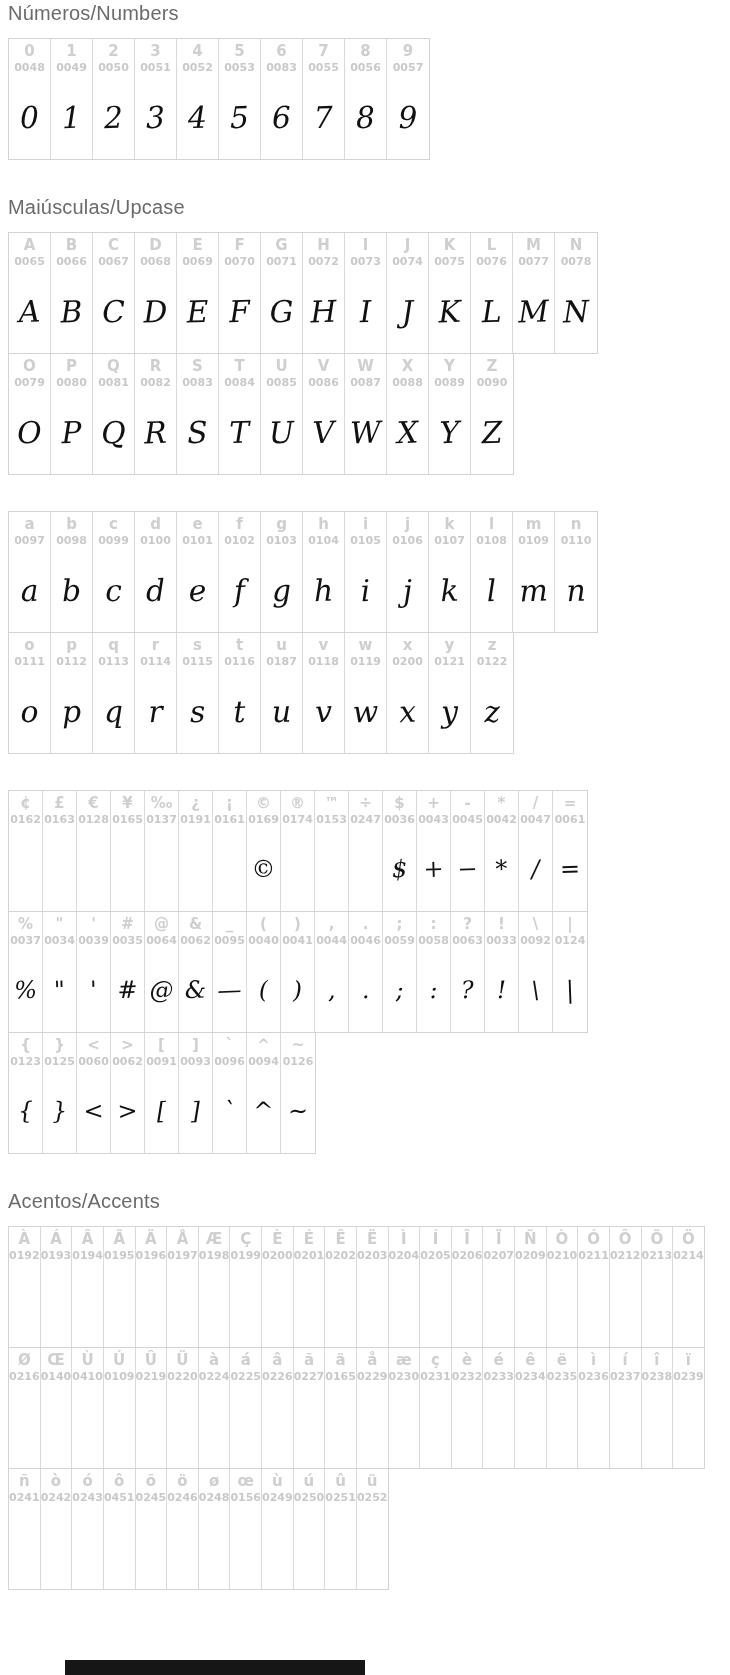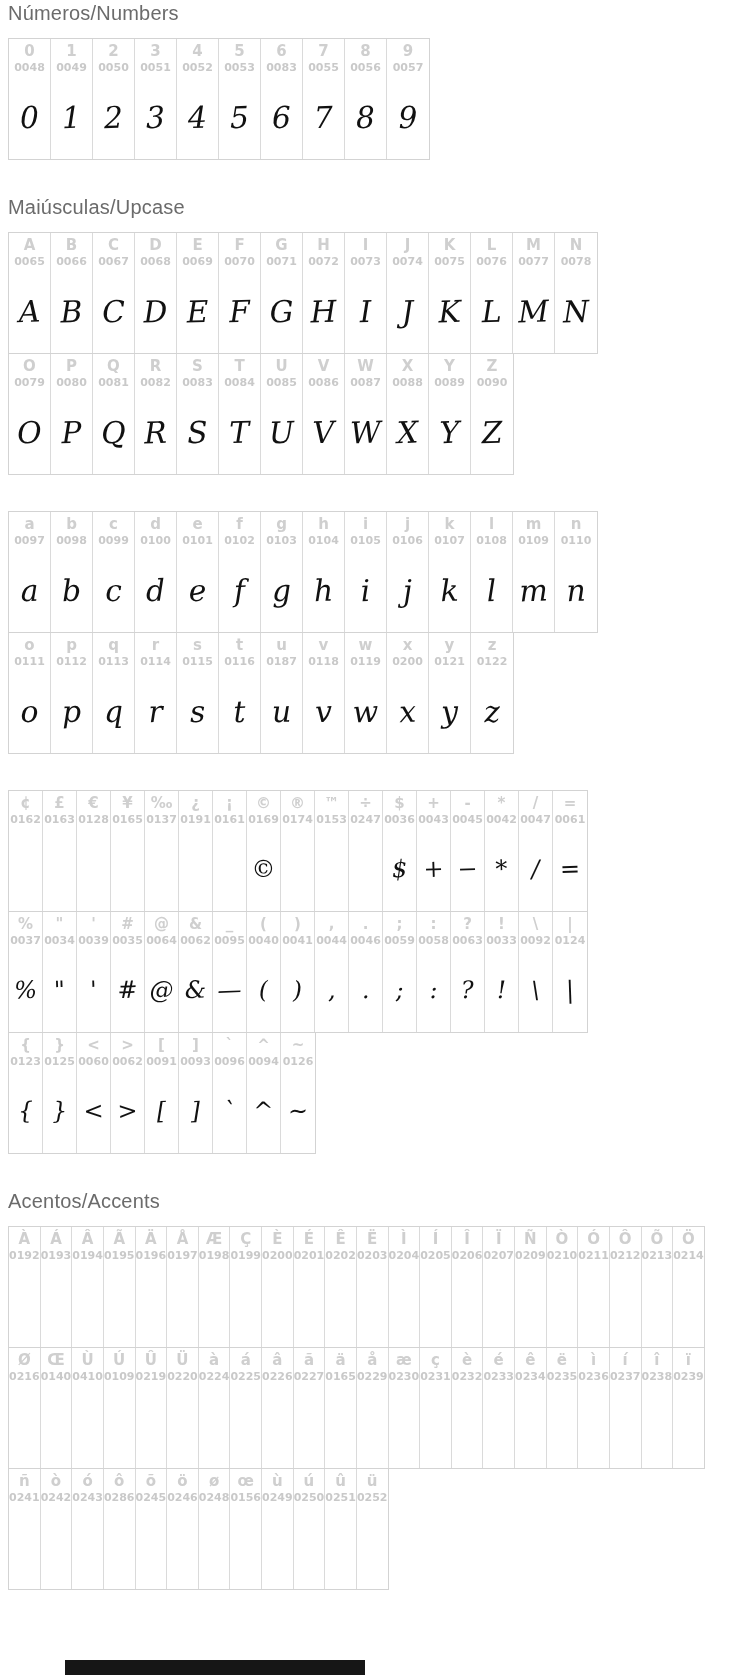--- a/index.html
+++ b/index.html
@@ -1018,21 +1018,21 @@
   </div>
 
   <div class="cell">
     <div class="ch">ó</div>
     <div class="code">0243</div>
     <div class="glyph"></div>
   </div>
 
   <div class="cell">
     <div class="ch">ô</div>
-    <div class="code">0286</div>
+    <div class="code">0451</div>
     <div class="glyph"></div>
   </div>
 
   <div class="cell">
     <div class="ch">õ</div>
     <div class="code">0245</div>
     <div class="glyph"></div>
   </div>
 
   <div class="cell">

